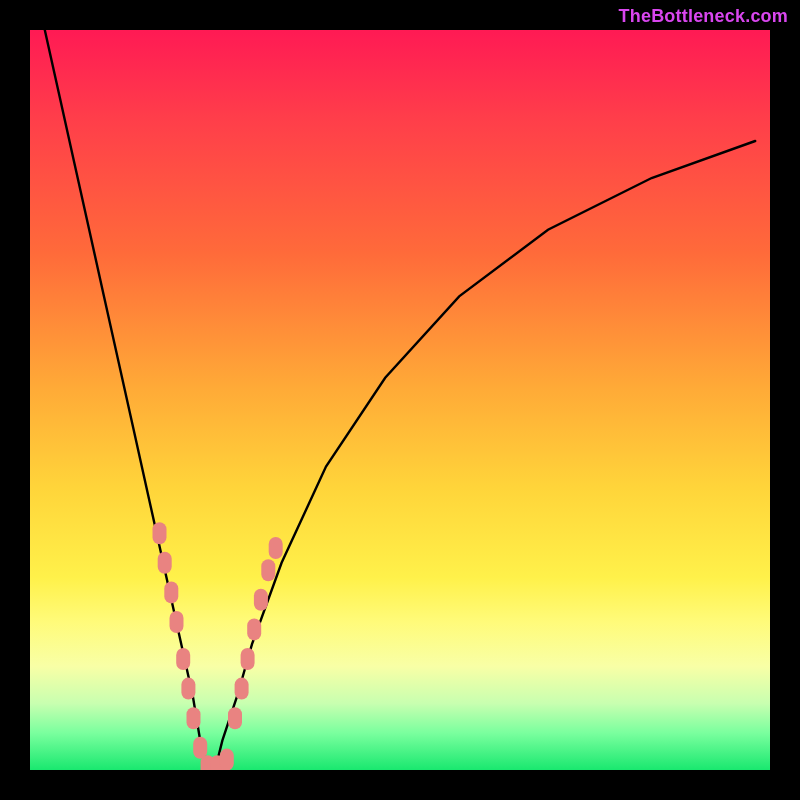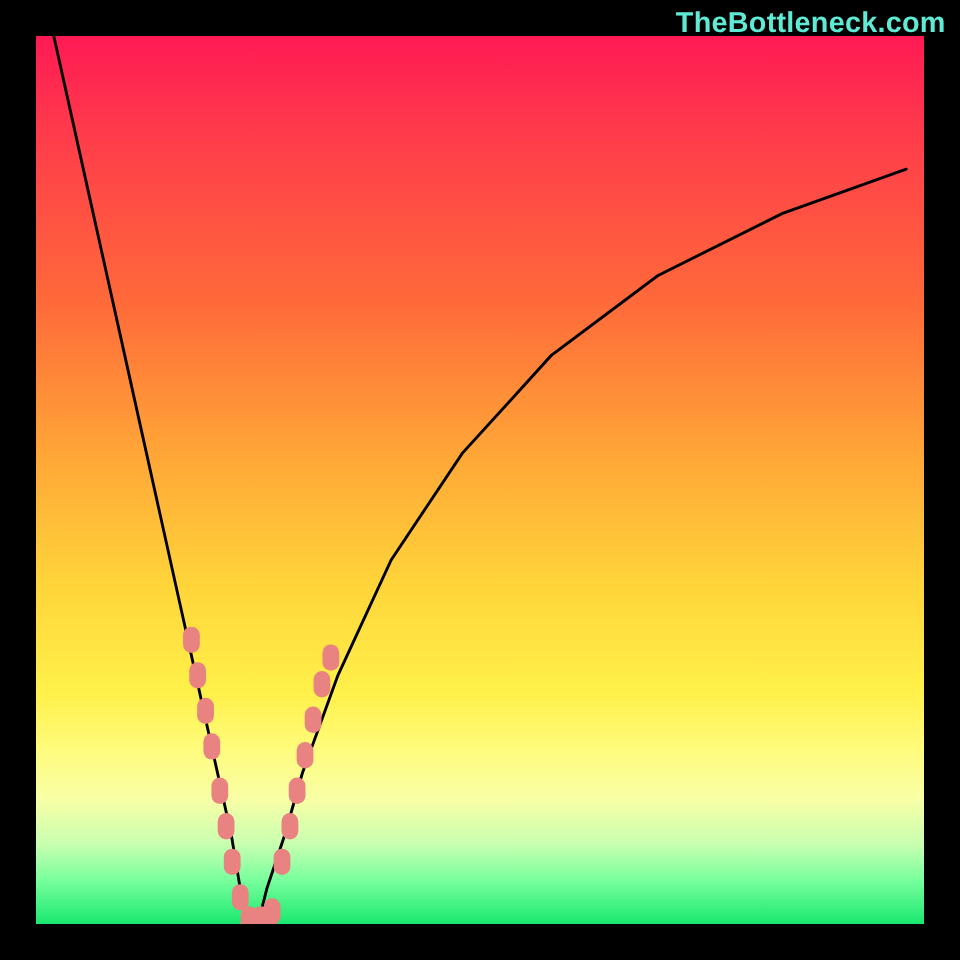--- a/index.html
+++ b/index.html
@@ -44,22 +44,22 @@
       #f8ffa6 86%,
       #c8ffb0 91%,
       #7aff9e 95%,
       #19e86f 100%
     );
   }
   .watermark {
     position: absolute;
     top: 6px;
     right: 12px;
-    color: #5eead4;
-    font-size: 24px;
+    color: #d946ef;
+    font-size: 18px;
     font-weight: 600;
     letter-spacing: 0.2px;
     user-select: none;
   }
   svg.curve {
     position: absolute;
     left: 0;
     top: 0;
     width: 740px;
     height: 740px;

